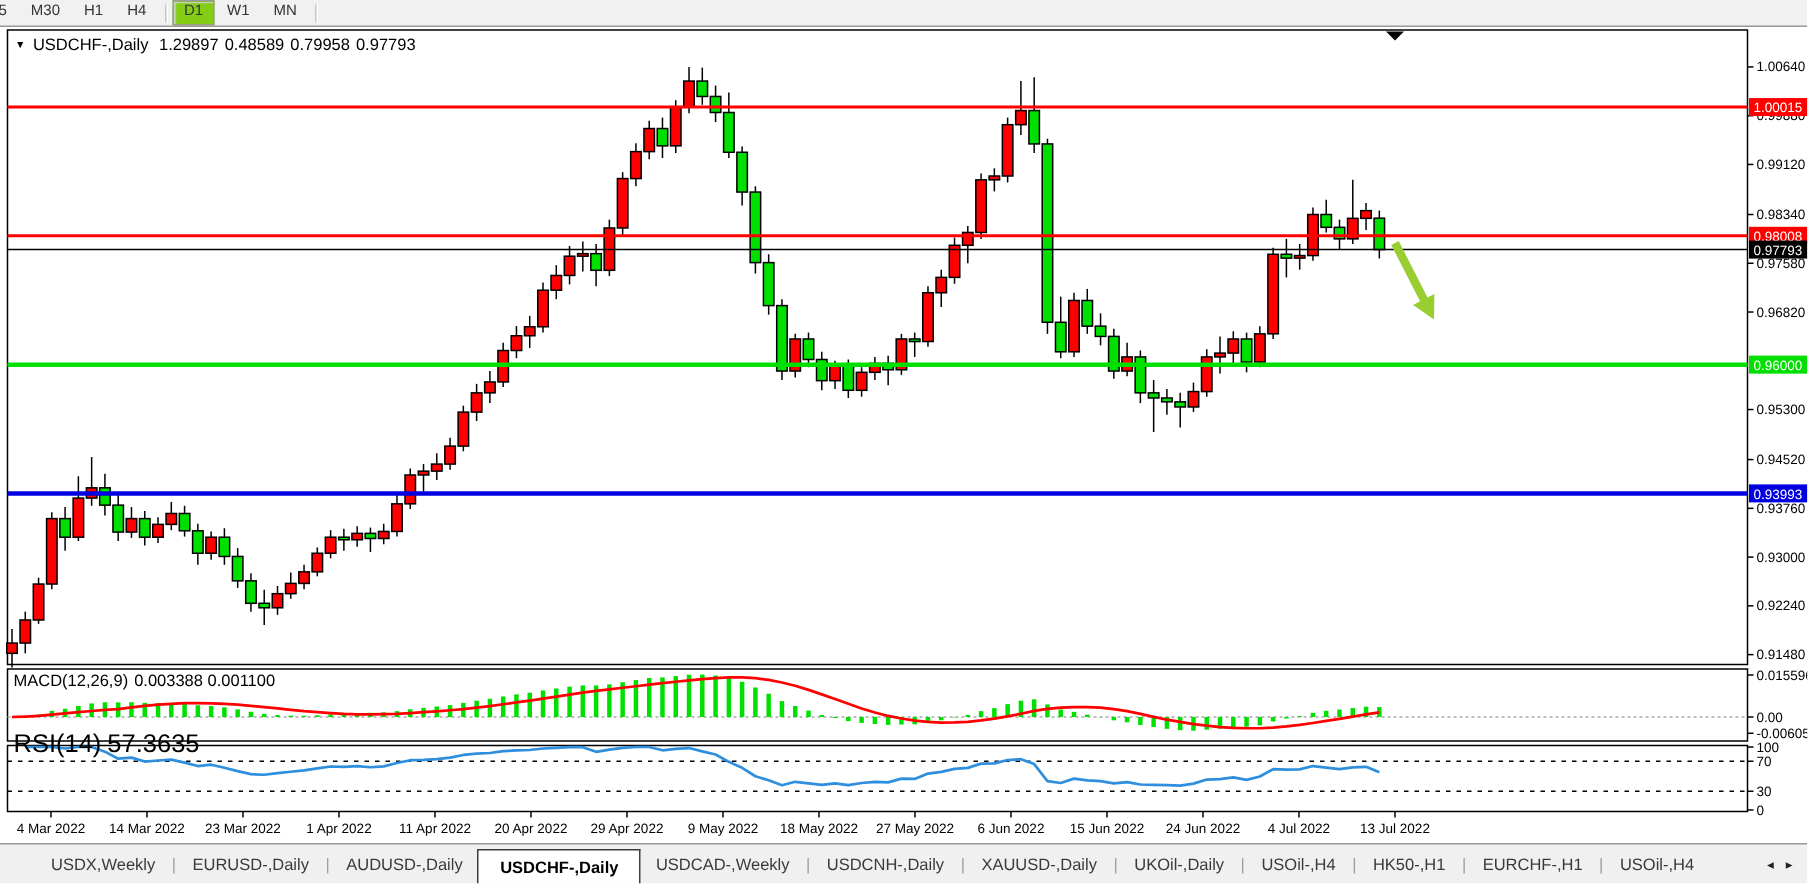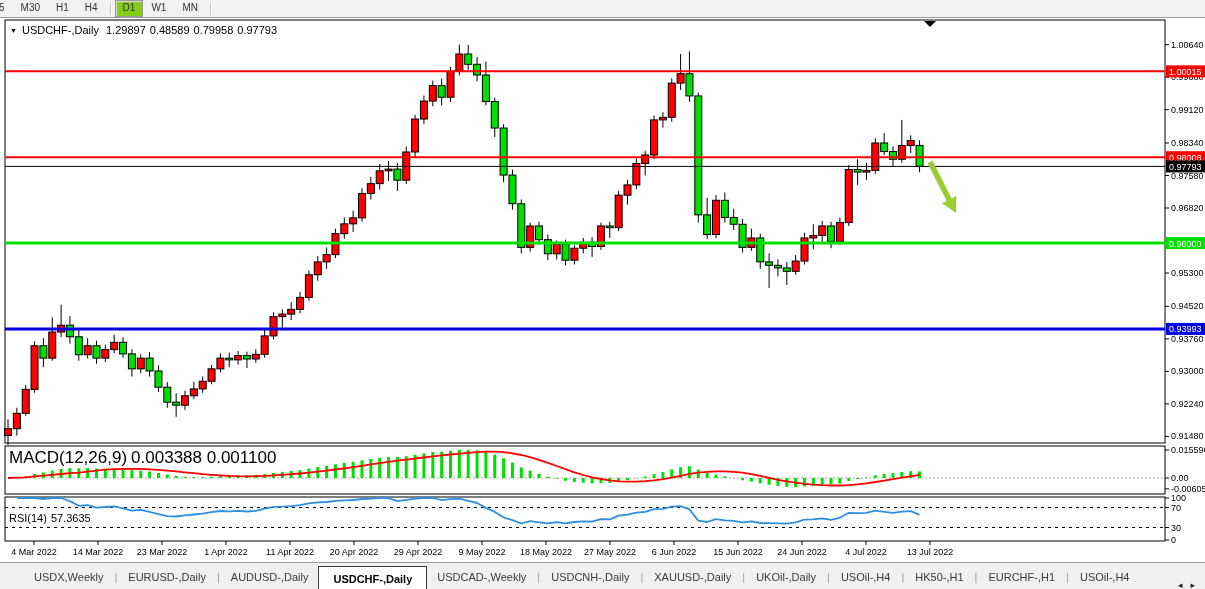--- a/index.html
+++ b/index.html
@@ -14,26 +14,26 @@
   .tf-btn.first{margin-left:-9px;}
   .tf-btn.active{background:#84cc16;border:1px solid #9a9a9a;box-shadow:inset 1px 1px 1px #d7d7d7;}
   .tf-sep{width:1px;height:12px;background:#c7c7c7;margin:0 4px;box-shadow:1px 0 0 #fff;}
   
   #chart-svg{position:absolute;left:0;top:0;z-index:1;}
   
   .ovl{position:absolute;z-index:3;white-space:nowrap;pointer-events:none;}
   #chart-title{left:10px;top:24px;font-size:11px;color:#000;}
   #chart-title .tri{font-size:7px;vertical-align:1px;margin-right:5px;}
   #chart-title span{margin-right:4px;}
-  #macd-label{left:9px;top:448px;font-size:17px;color:#000;}
-  #rsi-label{left:9px;top:512px;font-size:11px;color:#000;}
+  #macd-label{left:9px;top:448px;font-size:11px;color:#000;}
+  #rsi-label{left:9px;top:486px;font-size:17px;color:#000;}
   #macd-label span,#rsi-label span{margin-right:4px;}
   
   #tabbar{position:absolute;left:0;top:562px;width:1205px;height:27px;background:#f0f0f0;
-      border-top:1px solid #9a9a9a;display:flex;align-items:flex-end;z-index:5;font-size:11px;color:#3a3a3a;}
+      border-top:1px solid #9a9a9a;display:flex;align-items:center;z-index:5;font-size:11px;color:#3a3a3a;}
   #tabs{display:flex;align-items:center;padding-left:24px;flex:1 1 auto;overflow:hidden;}
   .tab{padding:0 10px;height:100%;display:flex;align-items:center;cursor:default;}
   .tab.active{background:#ffffff;border:1px solid #3c3c3c;border-bottom:none;height:23px;
       margin-top:3px;font-weight:bold;color:#000;padding:0 14px;}
   .tabsep{color:#9f9f9f;padding:0 1px;}
   #tab-arrows{display:flex;align-items:center;gap:8px;padding:0 10px 0 6px;color:#222;font-size:9px;}
   #tab-arrows span{cursor:default;}
 </style>
 </head>
 <body>

